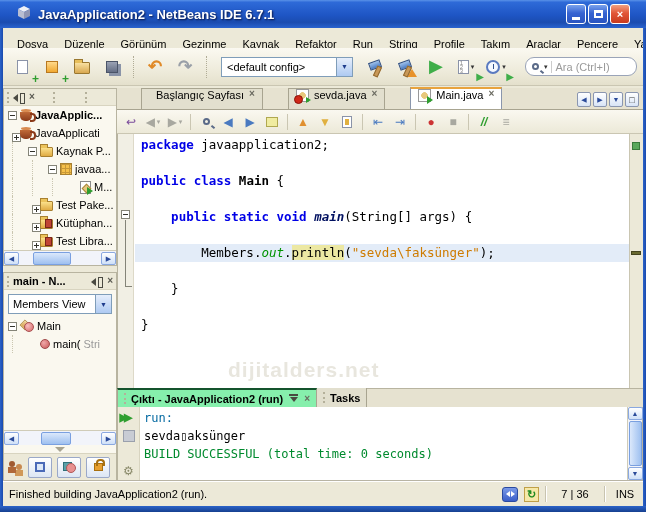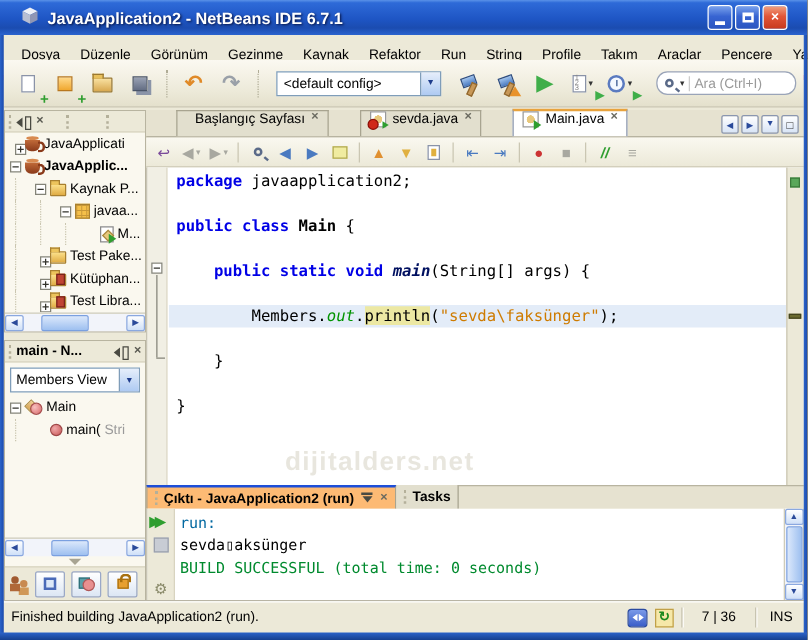--- a/index.html
+++ b/index.html
@@ -168,21 +168,21 @@
   .tk-occ{background:#ece8a3;}
   .tk-str{color:#ce7b00;}
   .errstripe{position:absolute;right:0;top:0;bottom:0;width:14px;background:#ece9d8;border-left:1px solid #cac6b2;}
   .mark-ok{position:absolute;right:3px;top:8px;width:8px;height:8px;background:#5aa85a;border:1px solid #3a7a3a;}
   .mark-cur{position:absolute;right:2px;top:117px;width:10px;height:4px;background:#6a6a30;border:1px solid #44441e;}
   .watermark{position:absolute;left:110px;bottom:6px;font-size:21px;font-weight:bold;color:rgba(150,140,105,.22);letter-spacing:1px;}
   
   .outtabs{position:absolute;left:117px;right:3px;top:388px;height:19px;background:#e6e2d0;display:flex;align-items:flex-end;border-top:1px solid #b8b4a0;}
   .otab{height:19px;display:flex;align-items:center;gap:5px;padding:0 6px;font-weight:bold;white-space:nowrap;
     background:#e2dfce;border-right:1px solid #a8a490;}
-  .otab.active{background:#fdba74;border-top:2px solid #1d4ed8;border-left:1px solid #a8a490;margin-top:46px;}
+  .otab.active{background:#86efac;border-top:2px solid #14532d;border-left:1px solid #a8a490;margin-top:46px;}
   .omenu{width:11px;height:9px;position:relative;}
   .omenu::before{content:'';position:absolute;left:1px;top:0;width:9px;height:2px;background:#4a4a42;}
   .omenu::after{content:'';position:absolute;left:2px;top:3px;border-left:4px solid transparent;border-right:4px solid transparent;border-top:5px solid #4a4a42;}
   .outbody{position:absolute;left:117px;right:3px;top:407px;bottom:31px;background:#fff;border:1px solid #b8b4a0;border-top:none;}
   .outbar{position:absolute;left:0;top:0;bottom:0;width:22px;background:#ece9d8;border-right:1px solid #d8d4c0;
     display:flex;flex-direction:column;align-items:center;padding-top:4px;gap:6px;}
   .rerun{color:#2f9e2f;font-size:11px;letter-spacing:-4px;font-weight:bold;width:18px;}
   .stopbtn{width:12px;height:12px;background:#c8ccd4;border:1px solid #9aa0ac;}
   .gears{margin-top:auto;margin-bottom:3px;color:#8a8a6a;font-size:12px;line-height:12px;}
   .outtext{position:absolute;left:26px;right:16px;top:2px;bottom:0;font-family:"DejaVu Sans Mono","Liberation Mono",monospace;
@@ -304,28 +304,28 @@
   <div class="panel projects-panel">
     <div class="phead">
       <span class="grip"></span>
       <span class="mini-icon"></span>
       <span class="x-icon">×</span>
       <span class="grip" style="margin-left:14px;"></span>
       <span class="grip" style="margin-left:26px;"></span>
     </div>
     <div class="tree projects-tree" id="projects-tree">
         <div class="trow">
+          <span class="exp "></span>
+          <span class="ticon icon-project"></span>
+          <span class="tlabel b">JavaApplic...</span>
+        </div>
+        <div class="trow">
           <span class="exp plus"></span>
           <span class="ticon icon-project"></span>
           <span class="tlabel">JavaApplicati</span>
-        </div>
-        <div class="trow">
-          <span class="exp "></span>
-          <span class="ticon icon-project"></span>
-          <span class="tlabel b">JavaApplic...</span>
         </div>
         <div class="trow">
           <span class="ind"></span>
           <span class="exp "></span>
           <span class="ticon icon-folder"></span>
           <span class="tlabel">Kaynak P...</span>
         </div>
         <div class="trow">
           <span class="ind"></span>
           <span class="ind"></span>

